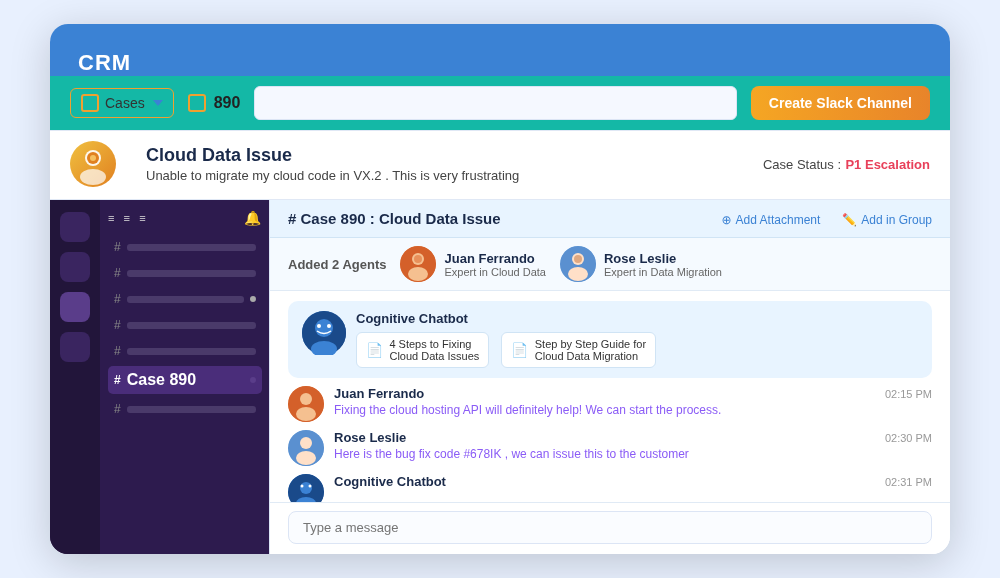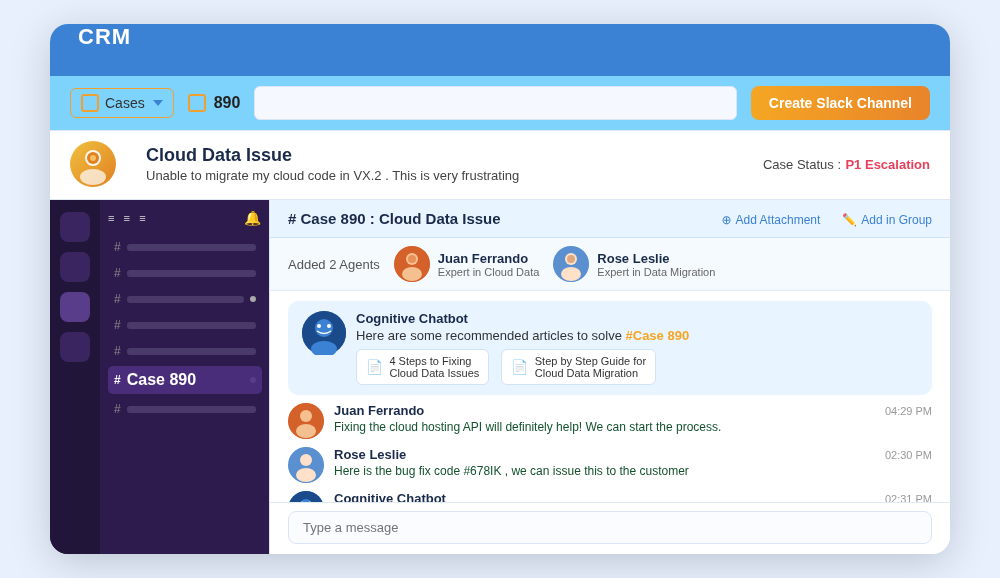--- a/index.html
+++ b/index.html
@@ -21,30 +21,30 @@
       box-shadow: 0 8px 40px rgba(0,0,0,0.18);
       display: flex;
       flex-direction: column;
       background: #fff;
     }
     .top-bar {
       background: #3b82d4;
       padding: 0 28px;
       height: 52px;
       display: flex;
-      align-items: flex-start;
+      align-items: flex-end;
     }
     .top-bar-title {
       color: #fff;
       font-size: 22px;
       font-weight: 700;
       letter-spacing: 1px;
     }
     .toolbar {
-      background: #7dd3fc;
+      background: #14b8a6;
       border-bottom: 1px solid #e0e8f5;
       display: flex;
       align-items: center;
       padding: 10px 20px;
       gap: 14px;
     }
     .cases-dropdown {
       display: flex;
       align-items: center;
       gap: 6px;
@@ -292,21 +292,21 @@
       background: #f5faff;
       padding: 8px 18px;
       display: flex;
       align-items: center;
       gap: 14px;
       border-bottom: 1px solid #e0eaf5;
     }
     .agents-label {
       font-size: 13px;
       color: #555;
-      font-weight: 400;
+      font-weight: 700;
     }
     .agent-card {
       display: flex;
       align-items: center;
       gap: 8px;
     }
     .agent-avatar {
       width: 36px;
       height: 36px;
       border-radius: 50%;
@@ -408,21 +408,21 @@
       font-weight: 700;
       color: #1a2a4a;
     }
     .msg-time {
       font-size: 11px;
       color: #999;
       margin-left: auto;
     }
     .msg-text {
       font-size: 12px;
-      color: #14532d;
+      color: #8b5cf6;
       margin-top: 2px;
     }
     .chat-input-bar {
       padding: 8px 18px 10px;
       border-top: 1px solid #e0eaf5;
     }
     .chat-input {
       width: 100%;
       border: 1.5px solid #dce5f5;
       border-radius: 8px;
@@ -611,23 +611,20 @@
               <circle cx="22" cy="22" r="22" fill="#1a4a8a"></circle>
               <circle cx="22" cy="17" r="9" fill="#3b82d4"></circle>
               <circle cx="17" cy="15" r="2" fill="#fff"></circle>
               <circle cx="27" cy="15" r="2" fill="#fff"></circle>
               <ellipse cx="22" cy="38" rx="13" ry="8" fill="#3b82d4"></ellipse>
               <path d="M15 20 Q22 25 29 20" stroke="#fff" stroke-width="1.5" fill="none"></path>
             </svg>
           </div>
           <div class="bot-content">
             <div class="bot-name">Cognitive Chatbot</div>
-            <div class="bot-text">
-              Here are some recommended articles to solve <span class="bot-case-link">#Case 890</span>
-            </div>
             <div class="bot-articles">
               <div class="article-card">
                 <span class="article-icon">📄</span>
                 <span>4 Steps to Fixing<br>Cloud Data Issues</span>
               </div>
               <div class="article-card">
                 <span class="article-icon">📄</span>
                 <span>Step by Step Guide for<br>Cloud Data Migration</span>
               </div>
             </div>
@@ -638,21 +635,21 @@
           <div class="msg-avatar av-juan">
             <svg width="36" height="36" viewBox="0 0 36 36">
               <circle cx="18" cy="18" r="18" fill="#d4602a"></circle>
               <circle cx="18" cy="13" r="6" fill="#f5c090"></circle>
               <ellipse cx="18" cy="28" rx="10" ry="7" fill="#f5c090"></ellipse>
             </svg>
           </div>
           <div class="msg-body">
             <div class="msg-header">
               <span class="msg-sender">Juan Ferrando</span>
-              <span class="msg-time">04:29 PM</span>
+              <span class="msg-time">02:15 PM</span>
             </div>
             <div class="msg-text">Fixing the cloud hosting API will definitely help! We can start the process.</div>
           </div>
         </div>
 
         <div class="message-row">
           <div class="msg-avatar av-rose">
             <svg width="36" height="36" viewBox="0 0 36 36">
               <circle cx="18" cy="18" r="18" fill="#5a90d0"></circle>
               <circle cx="18" cy="13" r="6" fill="#ffe0c8"></circle>

